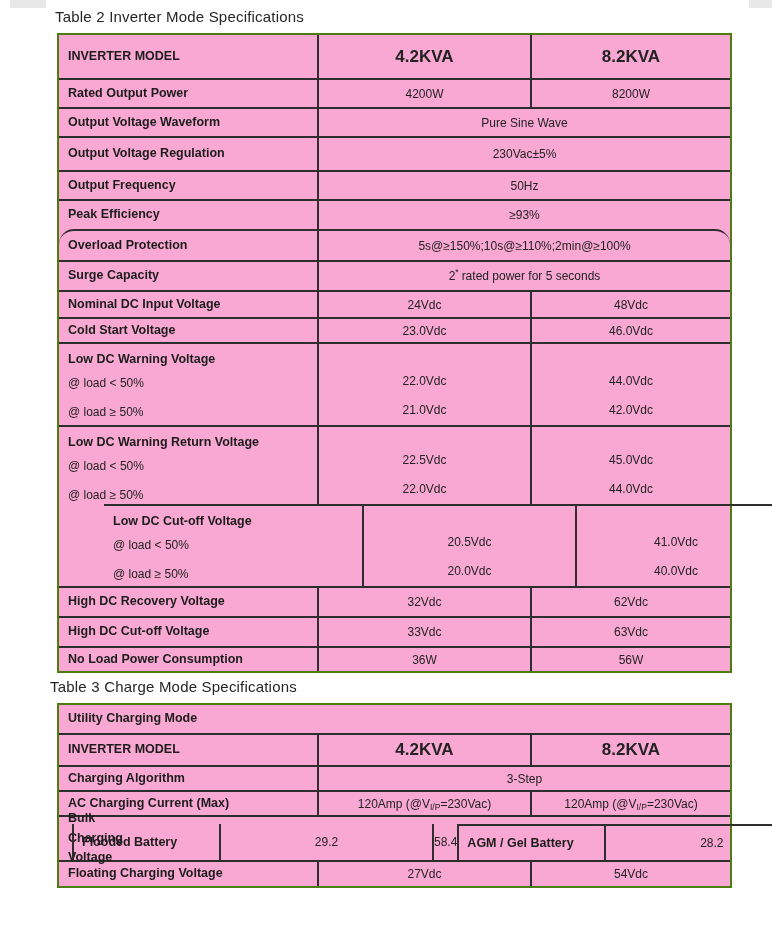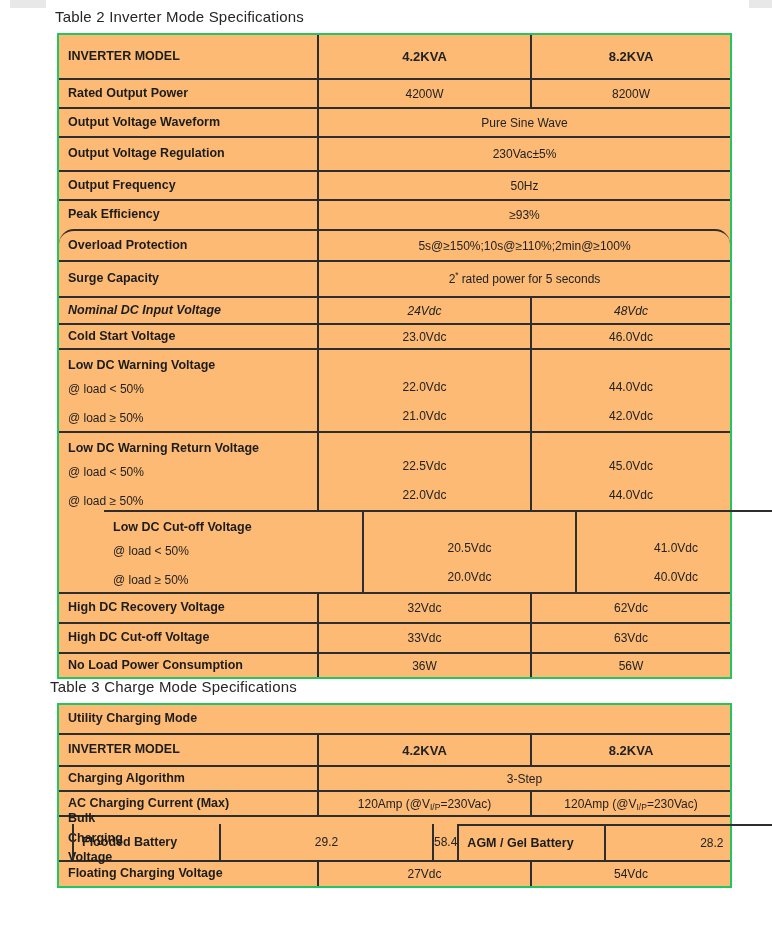--- a/index.html
+++ b/index.html
@@ -4,31 +4,31 @@
 <style>
   html,body{margin:0;padding:0;}
   body{
     width:772px;height:935px;position:relative;background:#ffffff;
     font-family:"Liberation Sans","DejaVu Sans",sans-serif;color:#1c1c1c;
     -webkit-font-smoothing:antialiased;
   }
   *{box-sizing:border-box;}
   .artifact{position:absolute;background:#e8e8e8;}
   .pg-title{position:absolute;font-size:15px;color:#262626;letter-spacing:.2px;}
-  .tbl{position:absolute;width:675px;border:2px solid #22c55e;background:#fdba74;}
+  .tbl{position:absolute;width:675px;border:2px solid #4d7c0f;background:#f9a8d4;}
   .row{display:flex;border-top:2px solid #2e2e2e;width:100%;}
   .row.first{border-top:none;}
   .c{display:flex;align-items:center;min-width:0;}
   .c1{width:258px;}
   .c2{width:213px;border-left:2px solid #2e2e2e;}
   .c3{flex:1;border-left:2px solid #2e2e2e;}
   .cspan{flex:1;border-left:2px solid #2e2e2e;}
   .lab{font-weight:bold;font-size:12.5px;padding-left:9px;line-height:1.25;}
   .val{justify-content:center;text-align:center;font-size:12px;color:#222;}
-  .hdrval{font-weight:bold;font-size:13px;}
+  .hdrval{font-weight:bold;font-size:17px;}
   
   .group .gc{flex-direction:column;align-items:stretch;padding-top:5px;}
   .group .gc1{align-items:flex-start;padding-left:9px;}
   .g-title{font-weight:bold;font-size:12.5px;height:22px;line-height:20px;}
   .g-sub{font-size:12px;height:29px;line-height:29px;color:#222;}
   .g-spacer{height:22px;}
   .g-val{height:29px;line-height:29px;font-size:12px;text-align:center;color:#222;}
   
   .fullspan{flex:1;}
   .c1a{width:111px;}
@@ -81,30 +81,30 @@
   <div class="row" style="height:30px;">
     <div class="c c1 lab">Peak Efficiency</div>
     <div class="c cspan val">≥93%</div>
   </div>
 
   <div class="row" style="height:31px;border-radius:15px;">
     <div class="c c1 lab">Overload Protection</div>
     <div class="c cspan val">5s@≥150%;10s@≥110%;2min@≥100%</div>
   </div>
 
-  <div class="row" style="height:36px;">
+  <div class="row" style="height:30px;">
     <div class="c c1 lab">Surge Capacity</div>
     <div class="c cspan val">
       <span>2</span>
         <span class="suptxt">*</span>
         <span>rated power for 5 seconds</span>
     </div>
   </div>
 
-  <div class="row" style="height:27px;font-style:italic;">
+  <div class="row" style="height:27px;">
     <div class="c c1 lab">Nominal DC Input Voltage</div>
     <div class="c c2 val">24Vdc</div>
     <div class="c c3 val">48Vdc</div>
   </div>
 
   <div class="row" style="height:25px;">
     <div class="c c1 lab">Cold Start Voltage</div>
     <div class="c c2 val">23.0Vdc</div>
     <div class="c c3 val">46.0Vdc</div>
   </div>

